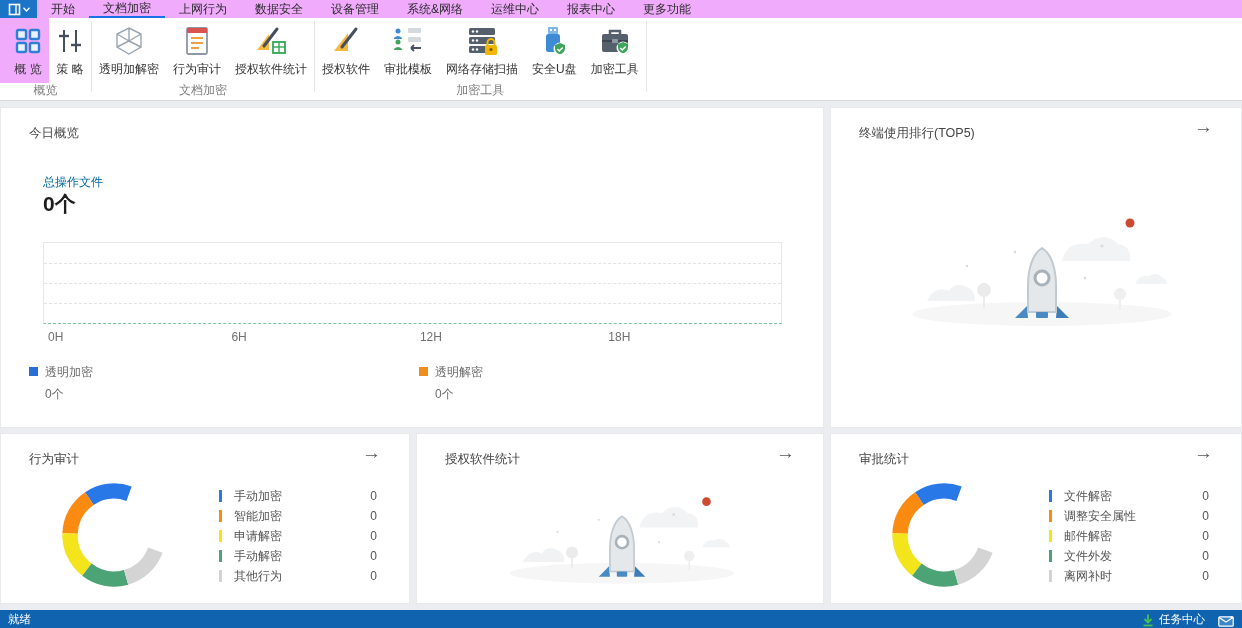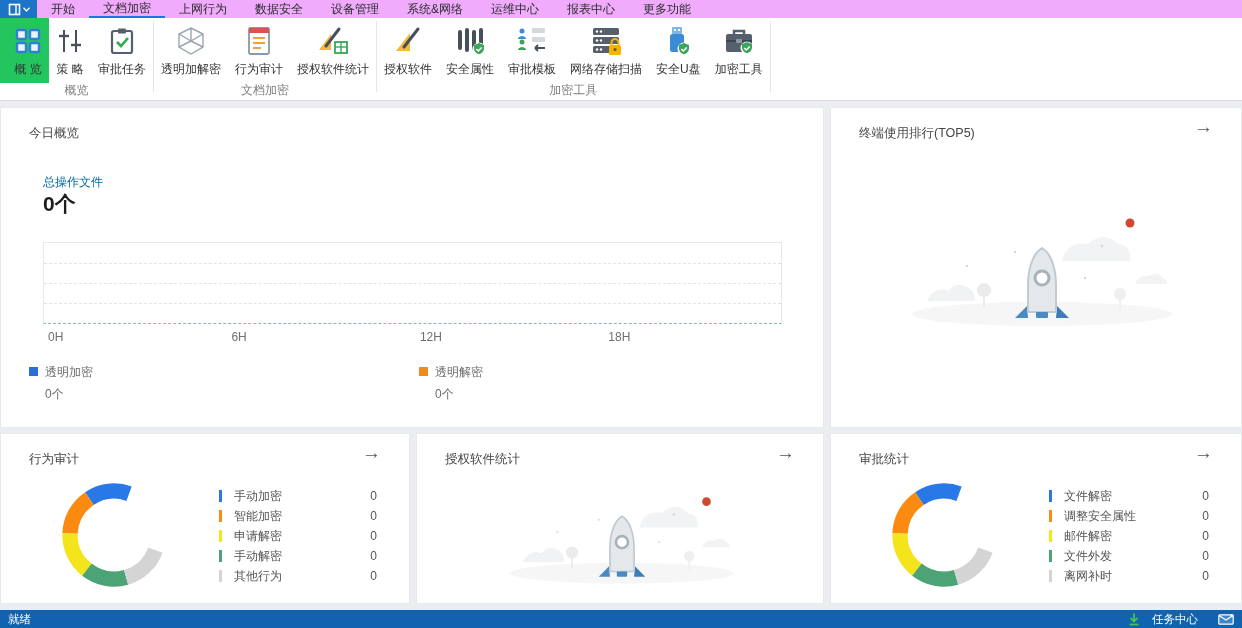--- a/index.html
+++ b/index.html
@@ -13,21 +13,21 @@
   .menu-item.active { border-bottom:2px solid #1a73e8; line-height:14px; }
 
   
   .ribbon { height:83px; background:#ffffff; border-bottom:1px solid #d7d9db; display:flex; }
   .rgroup { display:flex; flex-direction:column; }
   .rgroup-items { display:flex; height:66px; }
   .rgroup-label { height:17px; text-align:center; font-size:12px; color:#7d7d7d; line-height:14px; }
   .ritem { display:flex; flex-direction:column; align-items:center; padding:5px 7px 0; cursor:pointer; }
   .ritem .ricon { height:36px; display:flex; align-items:center; justify-content:center; }
   .ritem .rlabel { font-size:12px; color:#333; margin-top:2px; white-space:nowrap; }
-  .ritem.selected { background:#22c55e;padding-left:14px; }
+  .ritem.selected { background:#f0abfc;padding-left:14px; }
   .rsep { width:1px; background:#e4e6e8; margin:3px 0 8px; }
 
   
   .main { position:relative; height:509px; background:#ebedf0; }
   .panel { position:absolute; background:#fff; border:1px solid #e7e9eb; }
   .panel-title { position:absolute; left:28px; top:17px; font-size:12.5px; color:#454545; }
   .panel-arrow { position:absolute; right:28px; top:9px; font-size:19px; color:#555; cursor:pointer; line-height:1; }
 
   .p-today    { left:0;   top:6;   width:824px; height:321px; }
   .p-rank     { left:830px; top:6px;   width:412px; height:321px; }
@@ -55,21 +55,21 @@
   .dlegend { position:absolute; left:218px; top:52px; right:32px; }
   .dlegend-row { display:flex; align-items:center; height:20px; }
   .dlegend-row .bar { width:3px; height:12px; margin-right:12px; }
   .dlegend-row .lab { flex:1; font-size:12px; color:#555; }
   .dlegend-row .val { font-size:12px; color:#555; }
 
   
   .statusbar { position:absolute; left:0; bottom:0; width:1242px; height:18px; background:#1063ae;
     display:flex; align-items:center; justify-content:space-between; padding:0 8px; }
   .statusbar .left { color:#fff; font-size:11.5px; }
-  .statusbar .right { display:flex; align-items:center; gap:12px; color:#fff; font-size:11.5px; cursor:pointer; }
+  .statusbar .right { display:flex; align-items:flex-end; gap:5px; color:#fff; font-size:11.5px; cursor:pointer; }
 </style>
 </head>
 <body>
 
 <div class="menubar">
   <div class="app-btn">
     <svg width="13" height="13" viewBox="0 0 13 13">
       <rect x="1.5" y="1.5" width="10" height="10" fill="none" stroke="#fff" stroke-width="1.6"></rect>
       <line x1="8" y1="2" x2="8" y2="11" stroke="#fff" stroke-width="1.4"></line>
     </svg>
@@ -107,30 +107,20 @@
         <span class="ricon">
           <svg width="28" height="28" viewBox="0 0 28 28">
             <line x1="8" y1="3" x2="8" y2="25" stroke="#45505c" stroke-width="2"></line>
             <line x1="20" y1="3" x2="20" y2="25" stroke="#45505c" stroke-width="2"></line>
             <line x1="3" y1="9" x2="13" y2="9" stroke="#45505c" stroke-width="2.4"></line>
             <line x1="15" y1="18" x2="25" y2="18" stroke="#45505c" stroke-width="2.4"></line>
           </svg>
           </span>
         <span class="rlabel">策 略</span>
       </div>
-      <div class="ritem">
-        <span class="ricon">
-          <svg width="28" height="28" viewBox="0 0 28 28">
-            <rect x="4" y="4" width="20" height="22" rx="2" fill="#fff" stroke="#55606c" stroke-width="2.2"></rect>
-            <rect x="10" y="1.5" width="8" height="5" rx="1" fill="#55606c"></rect>
-            <path d="M9,15 l4,4 l7,-8" fill="none" stroke="#34a853" stroke-width="2.6"></path>
-          </svg>
-          </span>
-        <span class="rlabel">审批任务</span>
-      </div>
     </div>
     <div class="rgroup-label">概览</div>
   </div>
 
   <div class="rsep"></div>
 
   <div class="rgroup">
     <div class="rgroup-items">
       <div class="ritem">
         <span class="ricon">
@@ -175,36 +165,20 @@
   <div class="rgroup">
     <div class="rgroup-items">
       <div class="ritem">
         <span class="ricon">
           <svg width="30" height="30" viewBox="0 0 30 30">
             <path d="M3,25 L17,7 L17,25 Z" fill="#f6b93d"></path>
             <line x1="25" y1="3" x2="11" y2="21" stroke="#45505c" stroke-width="3" stroke-linecap="round"></line>
           </svg>
           </span>
         <span class="rlabel">授权软件</span>
-      </div>
-      <div class="ritem">
-        <span class="ricon">
-          <svg width="32" height="30" viewBox="0 0 32 30">
-            <g fill="#45505c">
-              <rect x="4" y="4" width="4" height="20" rx="2"></rect>
-                <rect x="11" y="2" width="4" height="24" rx="2"></rect>
-              <rect x="18" y="4" width="4" height="20" rx="2"></rect>
-                <rect x="25" y="2" width="4" height="24" rx="2"></rect>
-            </g>
-            <circle cx="25" cy="23" r="6.5" fill="#fff"></circle>
-            <path d="M25,17 l5,2 v3.5 c0,3 -2.2,4.8 -5,5.8 c-2.8,-1 -5,-2.8 -5,-5.8 v-3.5 Z" fill="#3fa45b"></path>
-            <path d="M22.3,23 l2,2 l3.4,-3.6" fill="none" stroke="#fff" stroke-width="1.5"></path>
-          </svg>
-          </span>
-        <span class="rlabel">安全属性</span>
       </div>
       <div class="ritem">
         <span class="ricon">
           <svg width="32" height="30" viewBox="0 0 32 30">
             <g fill="#3d8bd4">
                 <circle cx="6" cy="5" r="2.5"></circle>
                 <path d="M2,12 q4,-4 8,0 v1 h-8 Z"></path>
               </g>
             <g fill="#3fa45b">
                 <circle cx="6" cy="16" r="2.5"></circle>

